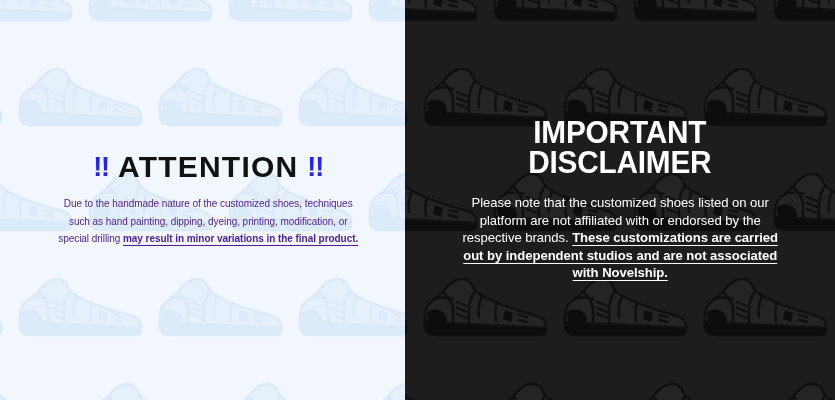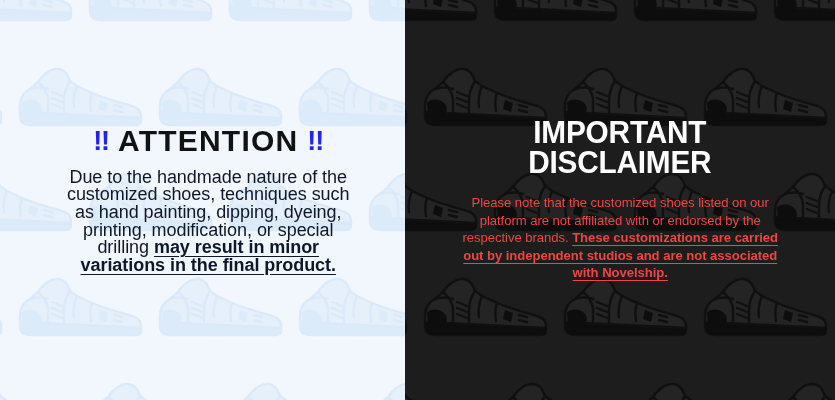--- a/index.html
+++ b/index.html
@@ -109,23 +109,23 @@
     letter-spacing: -1px;
     font-size: 27px;
     vertical-align: 1px;
   }
   .bang-left { margin-right: 9px; }
   .bang-right { margin-left: 9px; }
 
   .attention-body {
     margin: 0 auto;
     width: 306px;
-    font-size: 18px;
+    font-size: 10px;
     line-height: 17.6px;
-    color: #0f172a;
+    color: #4c1d95;
     letter-spacing: -0.05px;
   }
   .attention-body .emph {
     font-weight: 700;
     text-decoration: underline;
     text-underline-offset: 2.5px;
   }
 
   
   .disclaimer-heading {
@@ -138,21 +138,21 @@
     font-stretch: condensed;
     transform: scaleX(0.96);
   }
   .disclaimer-heading .line { display: block; }
 
   .disclaimer-body {
     margin: 0 auto;
     width: 318px;
     font-size: 13.1px;
     line-height: 17.6px;
-    color: #ef4444;
+    color: #ffffff;
     letter-spacing: -0.05px;
   }
   .disclaimer-body .emph {
     font-weight: 700;
     text-decoration: underline;
     text-underline-offset: 2.5px;
   }
 </style>
 </head>
 <body>

